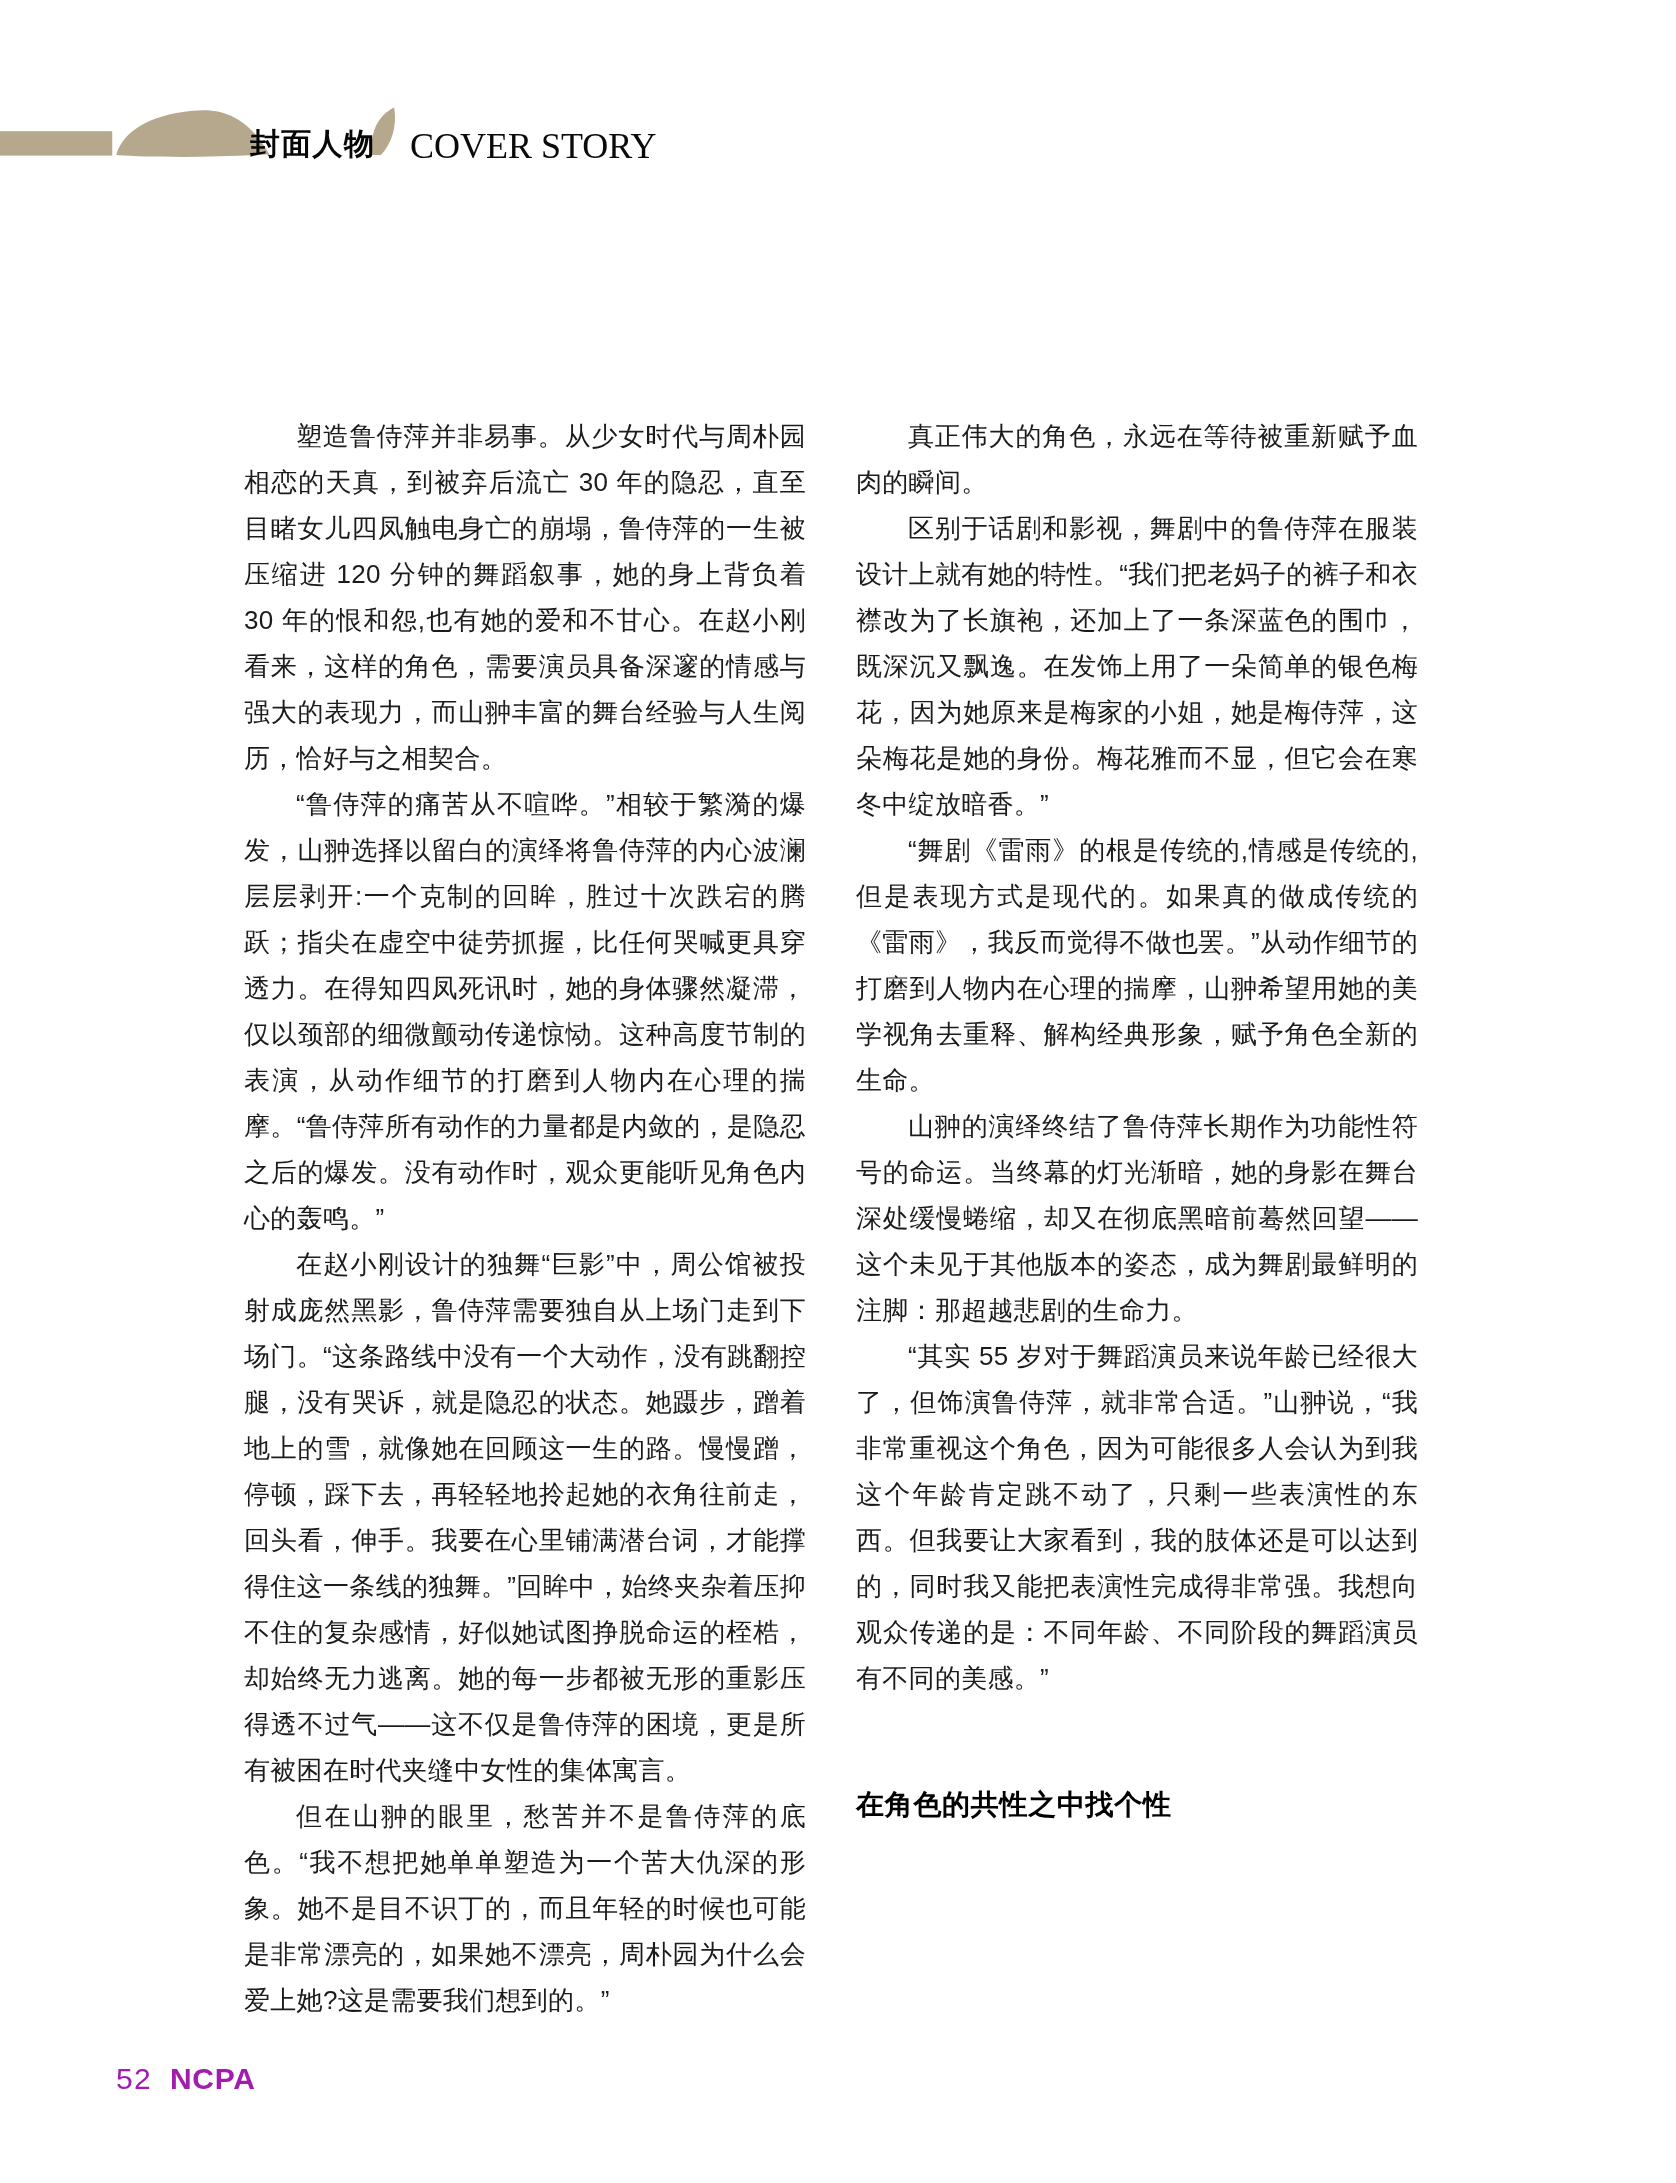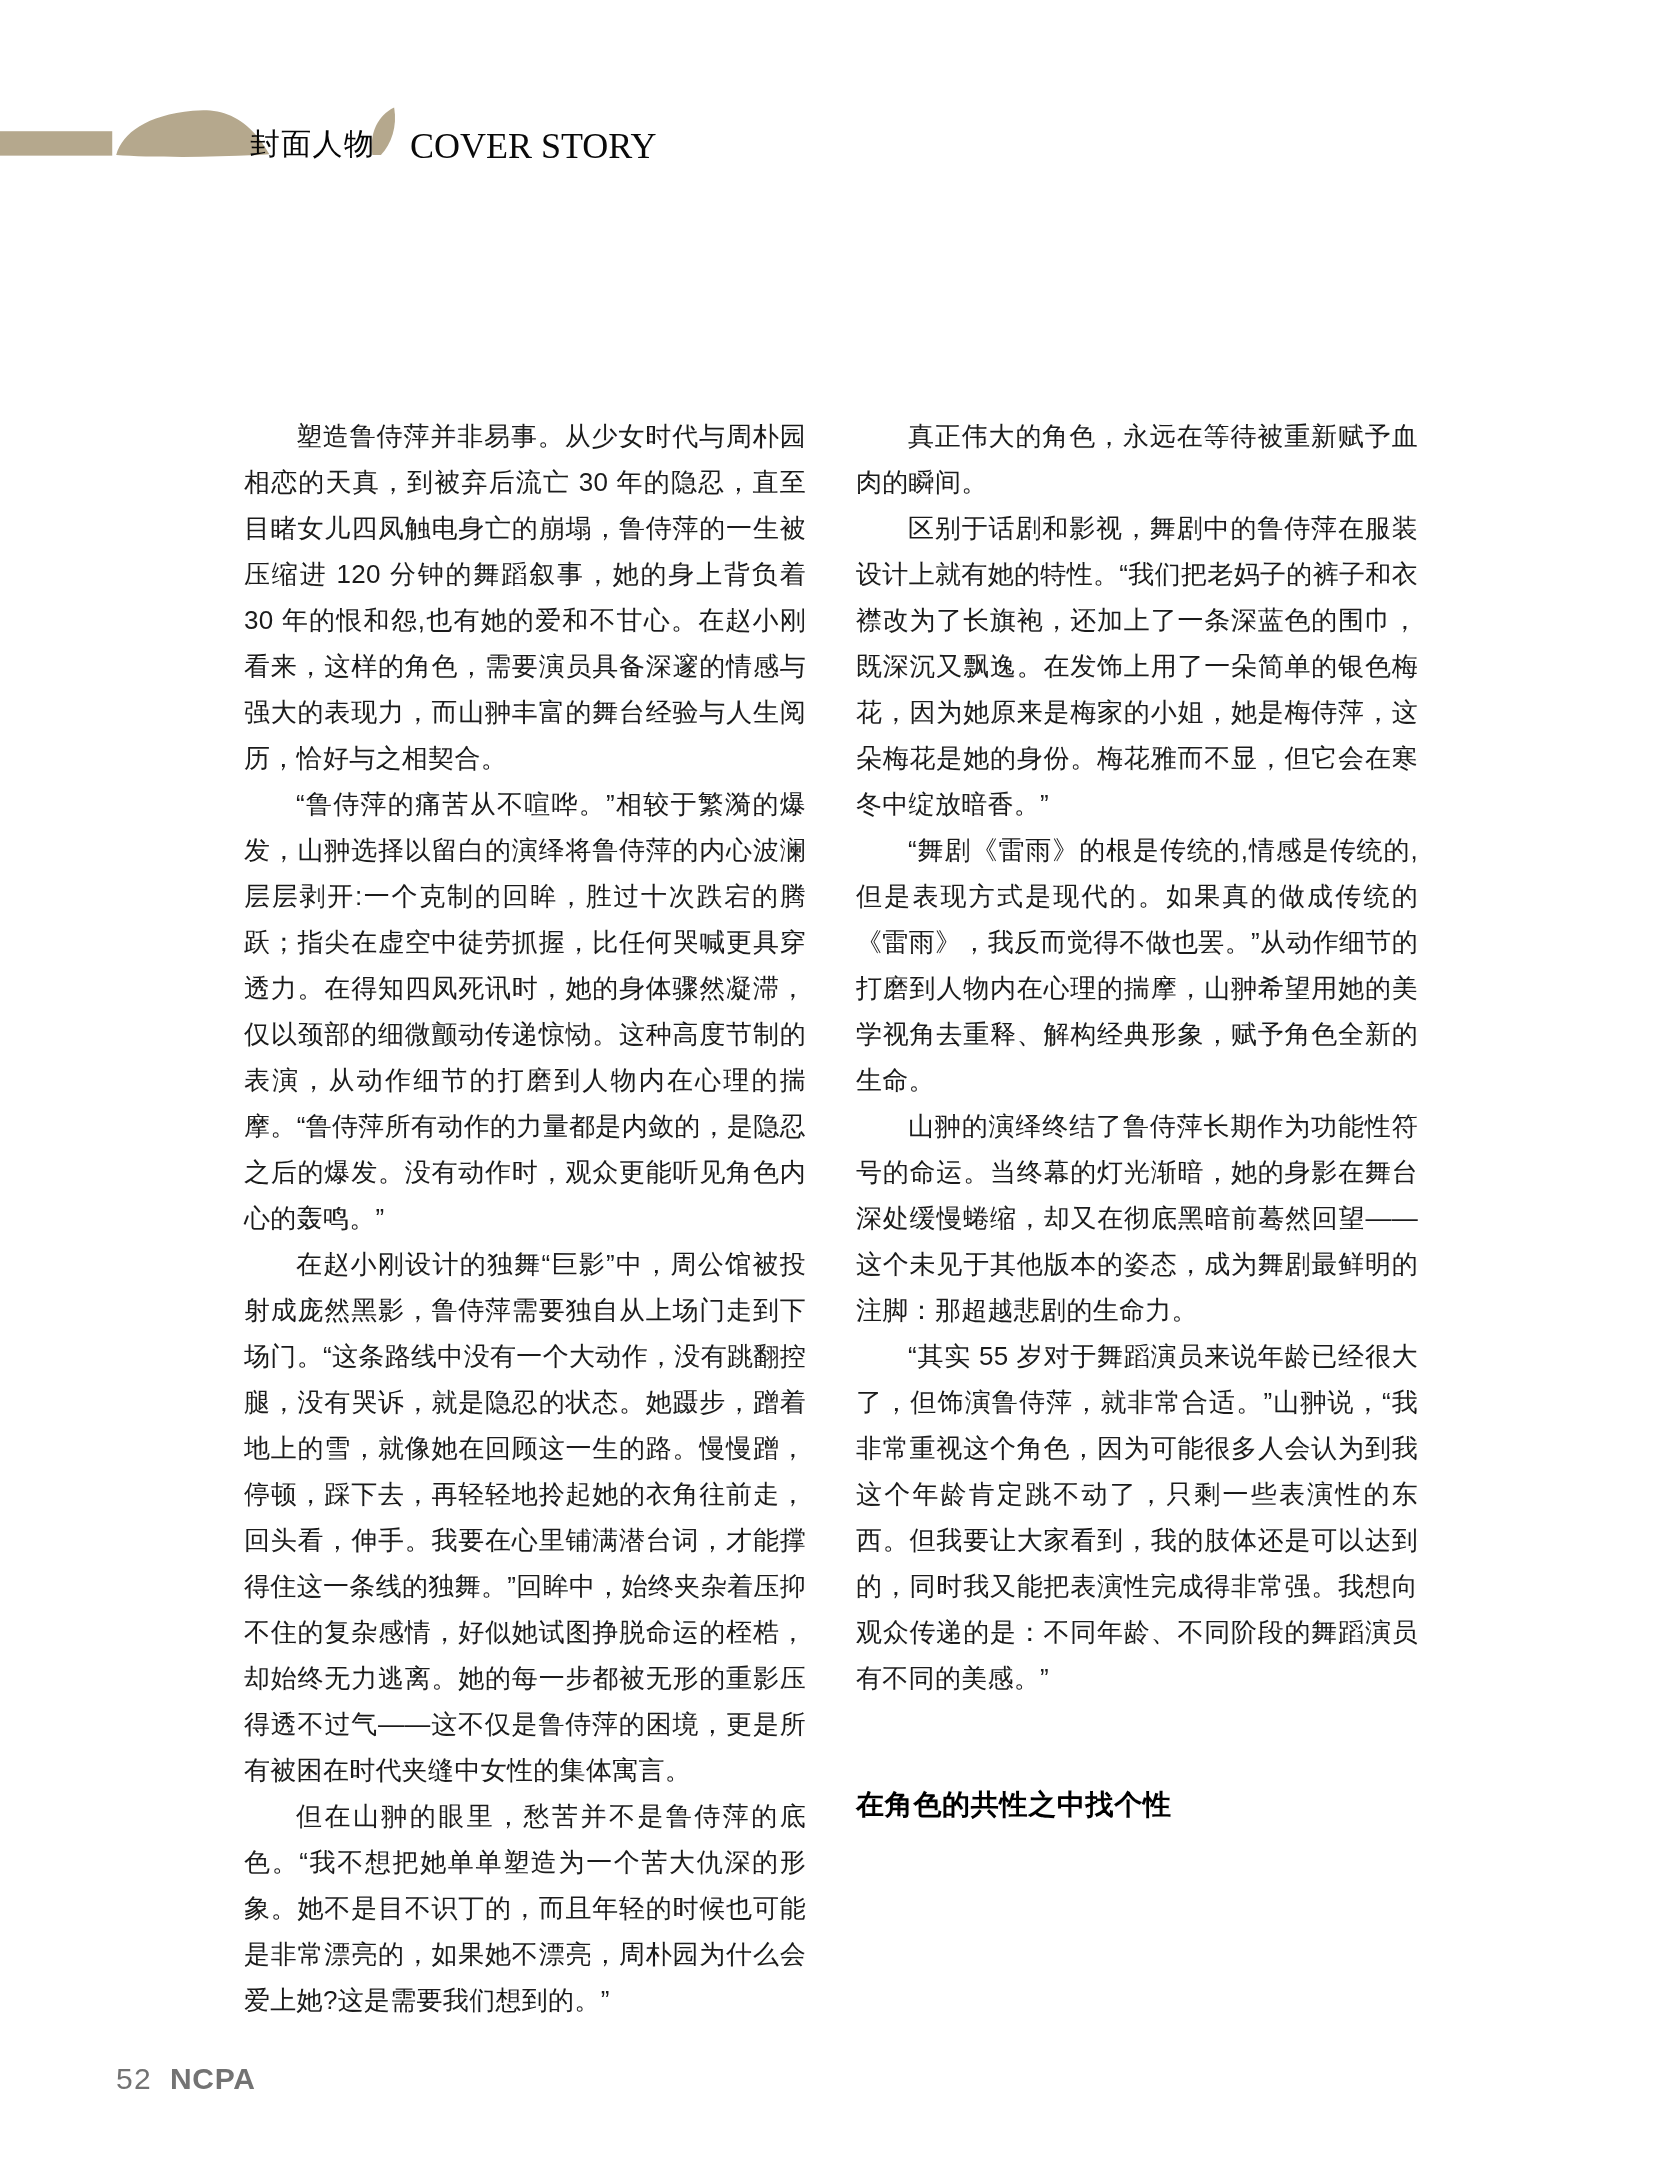--- a/index.html
+++ b/index.html
@@ -9,21 +9,21 @@
     position: relative;
     font-family: "Liberation Sans", "DejaVu Sans", sans-serif;
     -webkit-font-smoothing: antialiased;
   }
   .page { position: absolute; inset: 0; background: #ffffff; overflow: hidden; }
 
   
   .header-ornament { position: absolute; left: 0; top: 106px; width: 408px; height: 61px; }
   .section-cn {
     position: absolute; left: 250px; top: 127px;
-    font-size: 30px; line-height: 33px; font-weight: 400;
+    font-size: 30px; line-height: 33px; font-weight: 700;
     letter-spacing: 1.3px; color: #060606; white-space: nowrap;
   }
   .section-en {
     position: absolute; left: 410px; top: 127px;
     font-family: "Liberation Serif", "DejaVu Serif", serif;
     font-size: 36px; line-height: 38px; font-weight: 400;
     letter-spacing: 0px; color: #0a0a0a; white-space: nowrap;
   }
 
   
@@ -44,21 +44,21 @@
     font-size: 28px; line-height: 38px;
     font-weight: 700; color: #000000;
     letter-spacing: 0.7px;
     text-align: left;
   }
 
   
   .footer {
     position: absolute; left: 116px; top: 2062px;
     display: flex; align-items: baseline; gap: 18px;
-    font-size: 30px; line-height: 34px; color: #737373; text-align: center;
+    font-size: 30px; line-height: 34px; color: #a21caf; text-align: center;
   }
   .page-number   { font-weight: 400; letter-spacing: 1.3px; }
   .magazine-code { font-weight: 700; letter-spacing: 0.7px; }
 </style>
 </head>
 <body>
 
 <div class="page">
 
   <svg class="header-ornament" viewBox="0 0 618 92" xmlns="http://www.w3.org/2000/svg" aria-hidden="true">

